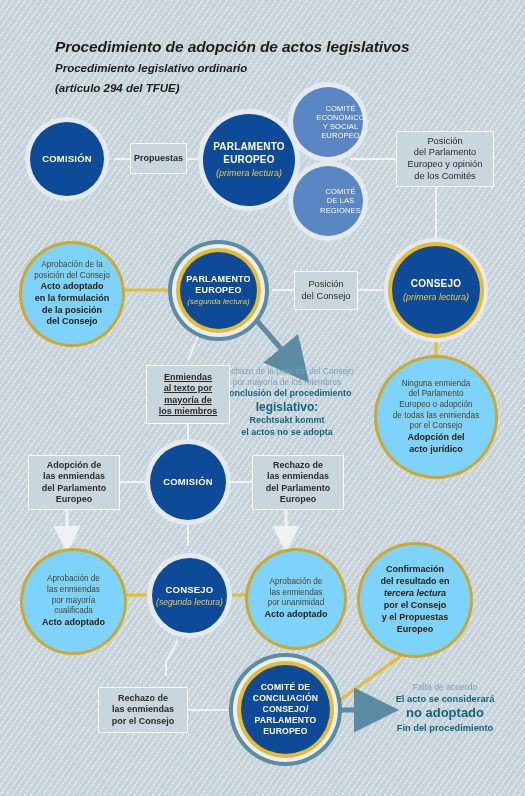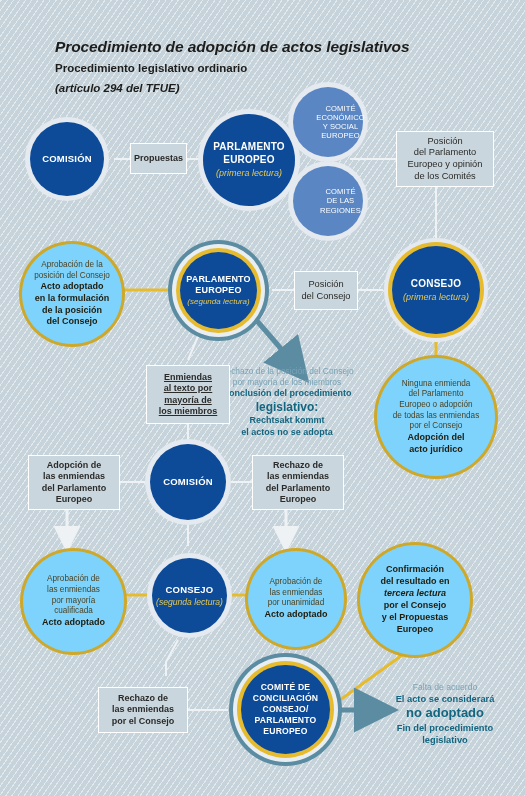--- a/index.html
+++ b/index.html
@@ -25,21 +25,21 @@
   #nodes{position:absolute;inset:0;z-index:2;}
 
   
   .title-main{
     position:absolute;left:55px;top:38px;
     font-size:15.5px;font-weight:bold;font-style:italic;
     color:#1d1d1b;letter-spacing:-0.1px;white-space:nowrap;
   }
   .title-sub{
     position:absolute;left:55px;top:62px;
-    font-size:11.5px;font-weight:bold;
+    font-size:11.5px;font-weight:bold;font-style:italic;
     color:#1d1d1b;white-space:nowrap;
   }
   .title-sub2{
     position:absolute;left:55px;top:82px;
     font-size:11.5px;font-weight:bold;font-style:italic;
     color:#1d1d1b;white-space:nowrap;
   }
 
   
   .node{
@@ -315,16 +315,15 @@
 CONSEJO/
 PARLAMENTO
 EUROPEO</div>
   </div>
 
   <div class="ftext" style="left:370px;top:682px;width:150px;font-size:8.6px;">
     <div class="muted">Falta de acuerdo</div>
     <div class="strong" style="font-size:9.3px;">El acto se considerará</div>
     <div class="strong" style="font-size:13px;">no adoptado</div>
     <div class="strong" style="font-size:9.3px;">Fin del procedimiento</div>
-    <div class="strong" style="font-size:9.3px;">legislativo</div>
   </div>
 
 </div>
 
 </body></html>

